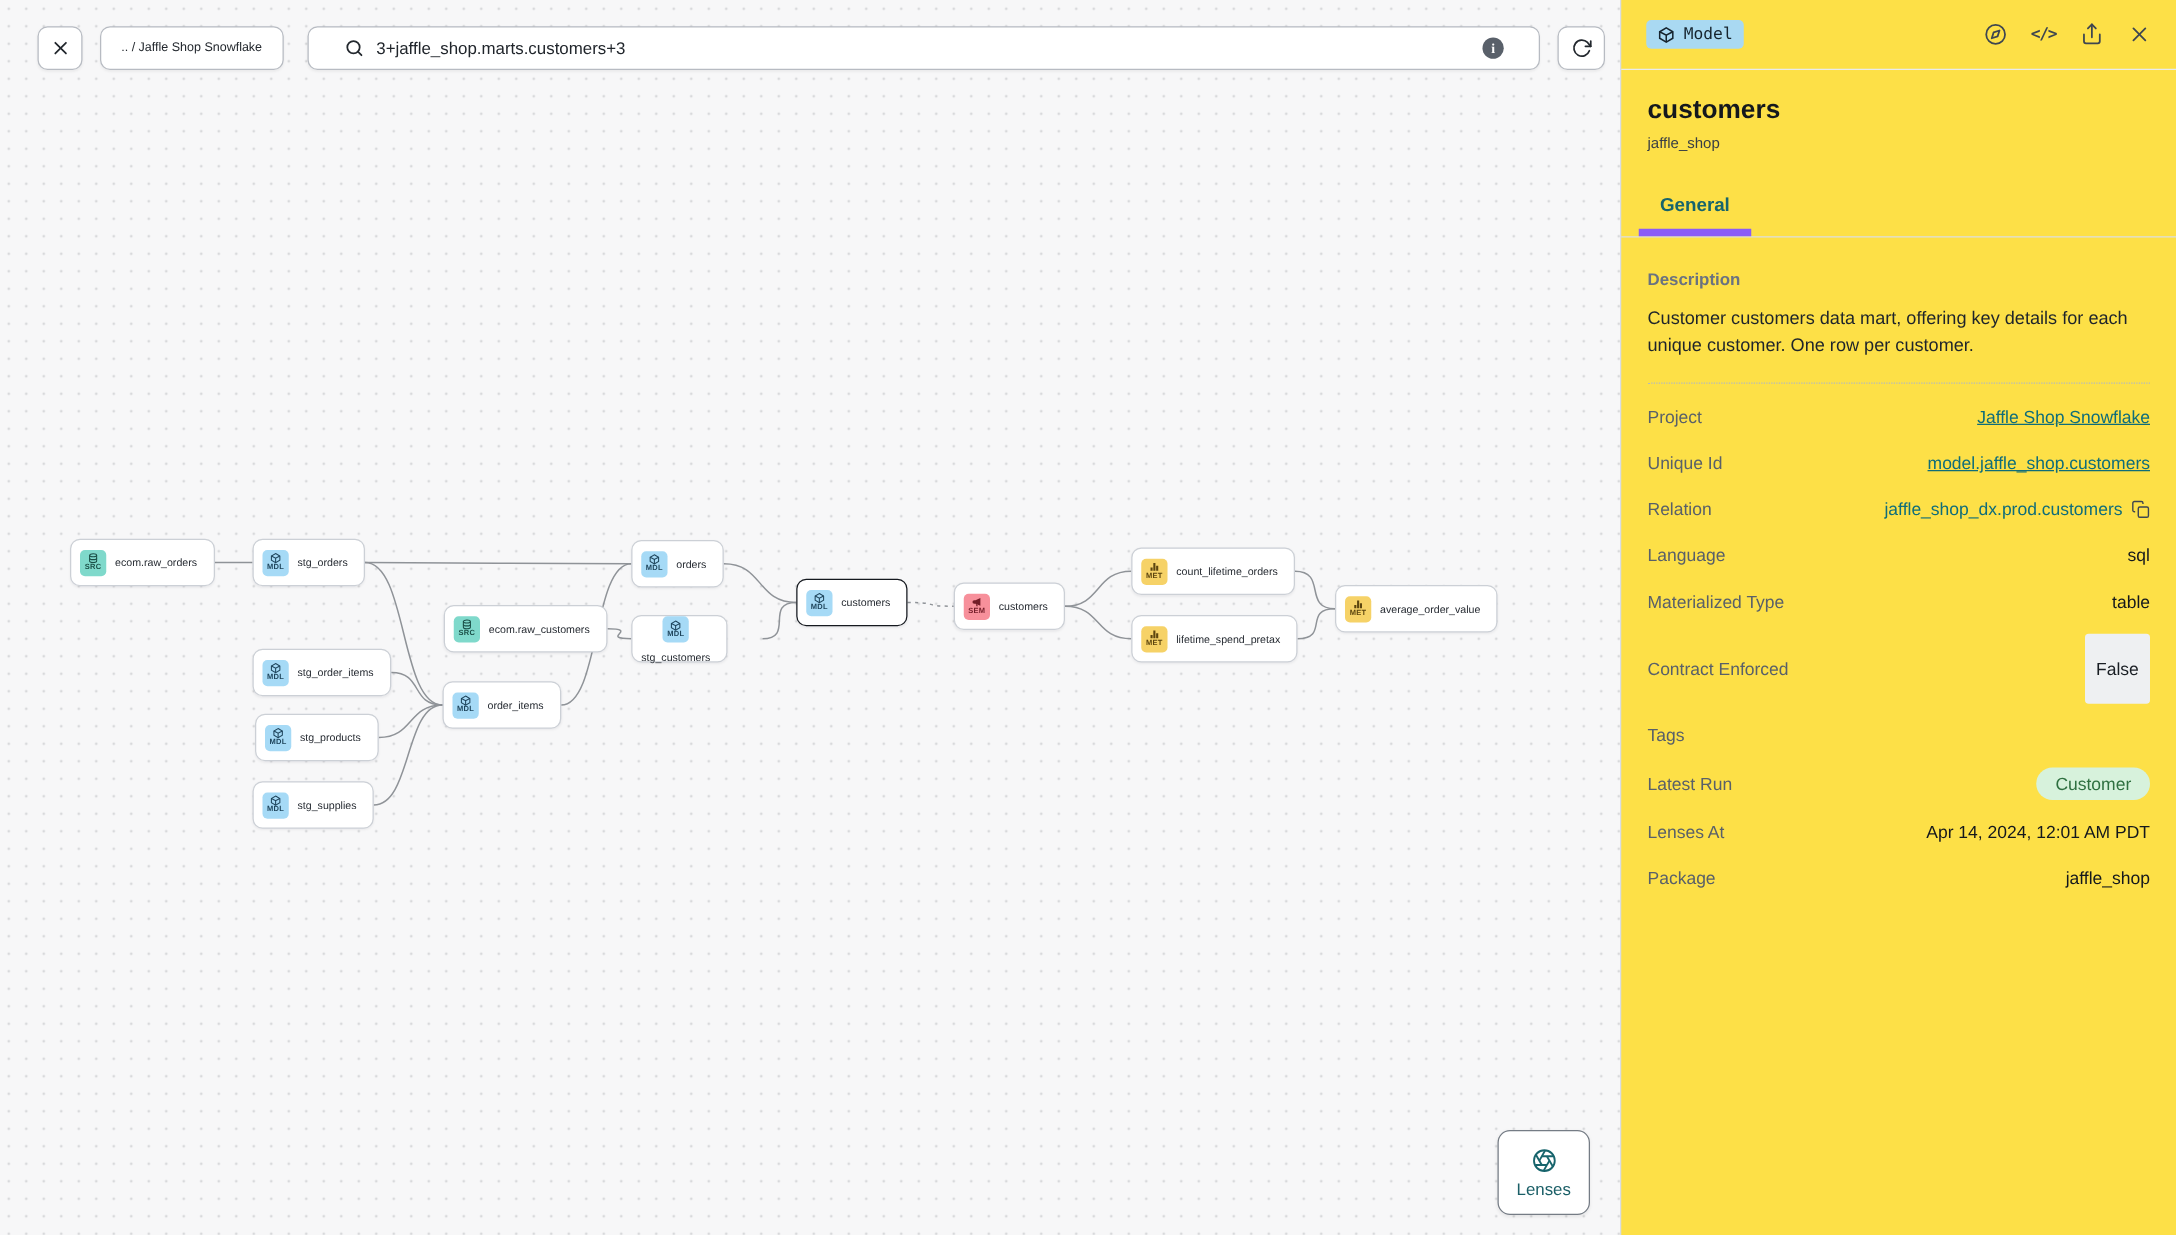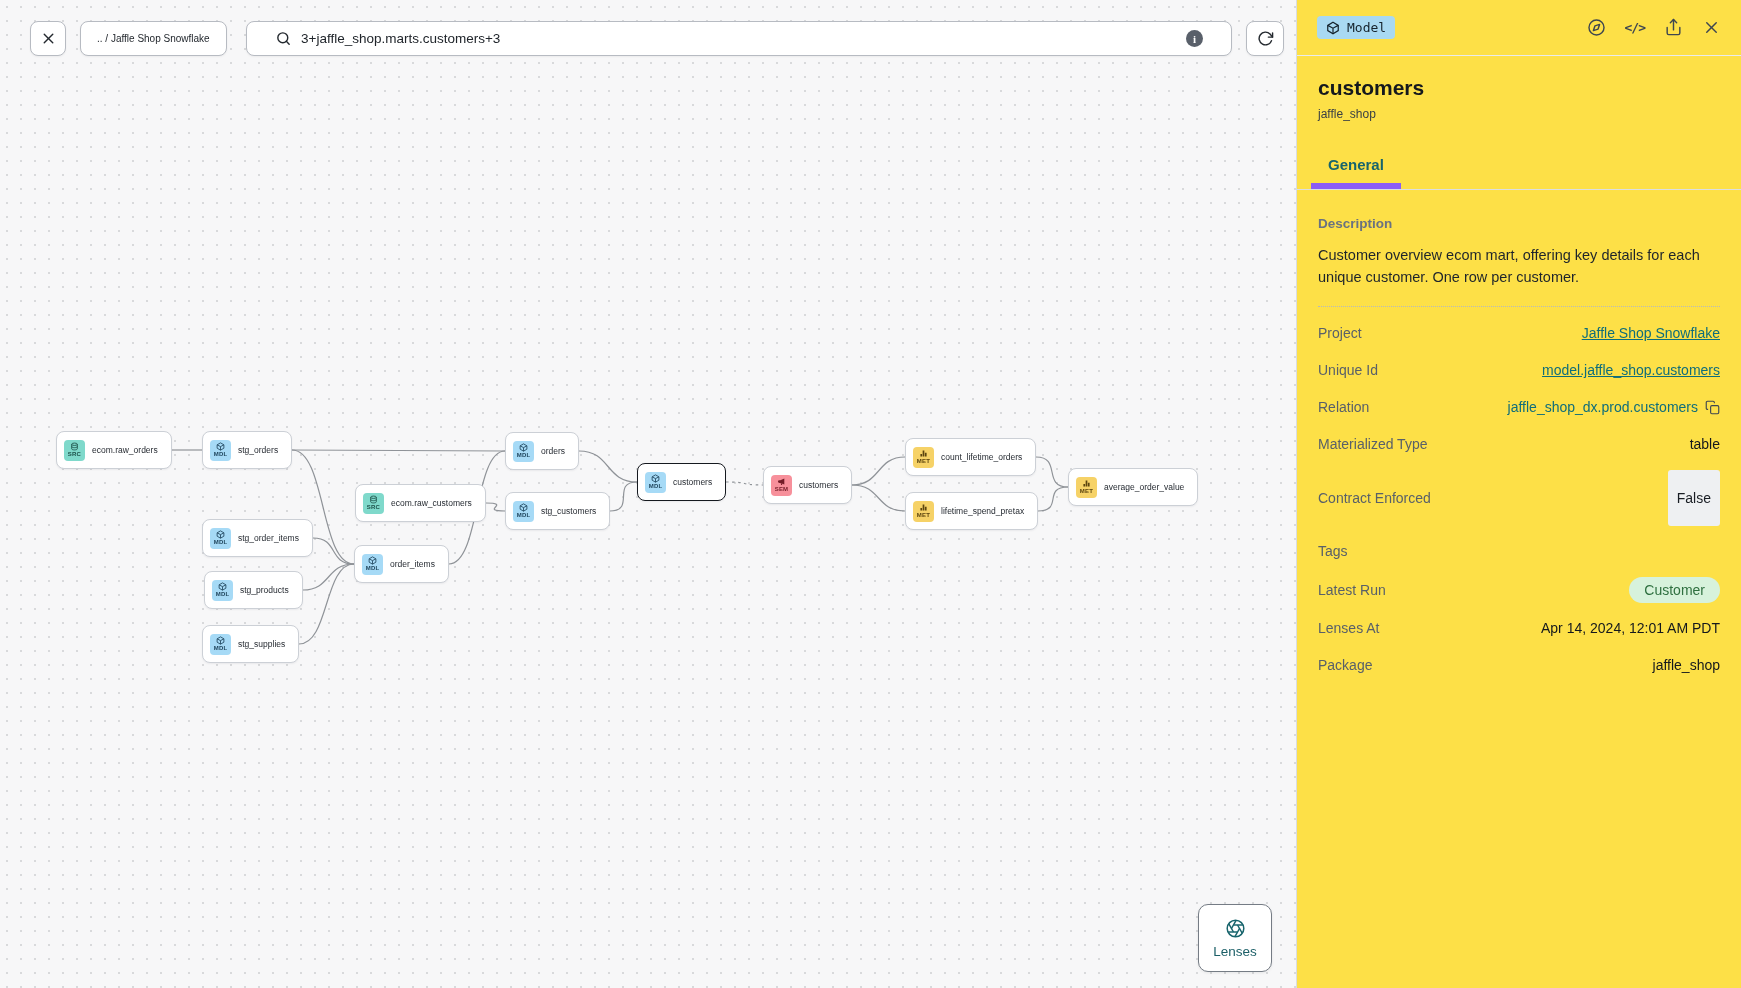--- a/index.html
+++ b/index.html
@@ -211,21 +211,21 @@
         <div class="node" style="left: 505px; top: 432px;">
           <span class="node-icon t-MDL">
             <svg viewBox="0 0 16 16" fill="none" stroke="currentColor" stroke-width="1.5">
               <path d="M8 1.5 14 5v6L8 14.5 2 11V5z"></path>
               <path d="M2 5l6 3.2L14 5M8 8.2v6.3"></path>
             </svg>
             <span class="node-type">MDL</span>
           </span>
           <span class="node-label">orders</span>
         </div>
-        <div class="node" style="left: 505px; top: 492px;">
+        <div class="node" style="left: 505px; top: 492px; flex-direction: column;">
           <span class="node-icon t-MDL">
             <svg viewBox="0 0 16 16" fill="none" stroke="currentColor" stroke-width="1.5">
               <path d="M8 1.5 14 5v6L8 14.5 2 11V5z"></path>
               <path d="M2 5l6 3.2L14 5M8 8.2v6.3"></path>
             </svg>
             <span class="node-type">MDL</span>
           </span>
           <span class="node-label">stg_customers</span>
         </div>
         <div class="node selected" style="left: 637px; top: 463px;">
@@ -357,21 +357,21 @@
       <h1 class="resource-title">customers</h1>
       <div class="resource-package">jaffle_shop</div>
     </div>
 
     <div class="tab-bar">
       <div class="tab">General</div>
     </div>
 
     <div class="panel-content">
       <div class="section-label">Description</div>
-      <p class="description">Customer overview ecom mart, offering key details for each unique customer. One row per customer.</p>
+      <p class="description">Customer customers data mart, offering key details for each unique customer. One row per customer.</p>
       <div class="dotted-divider"></div>
       <div id="fields">
           <div class="field-row">
             <span class="field-label">Project</span>
             <span class="field-value val-link">
               <span>Jaffle Shop Snowflake</span>
             </span>
           </div>
           <div class="field-row">
             <span class="field-label">Unique Id</span>
@@ -385,20 +385,26 @@
               <span>jaffle_shop_dx.prod.customers</span>
               <button class="copy-btn">
                 <svg viewBox="0 0 24 24">
                   <rect x="9" y="9" width="13" height="13" rx="2"></rect>
                   <path d="M5 15H4a2 2 0 0 1-2-2V4a2 2 0 0 1 2-2h9a2 2 0 0 1 2 2v1"></path>
                 </svg>
               </button>
             </span>
           </div>
           <div class="field-row">
+            <span class="field-label">Language</span>
+            <span class="field-value">
+              <span>sql</span>
+            </span>
+          </div>
+          <div class="field-row">
             <span class="field-label">Materialized Type</span>
             <span class="field-value">
               <span>table</span>
             </span>
           </div>
           <div class="field-row">
             <span class="field-label">Contract Enforced</span>
             <span class="field-value">
               <span class="badge-gray">False</span>
             </span>

